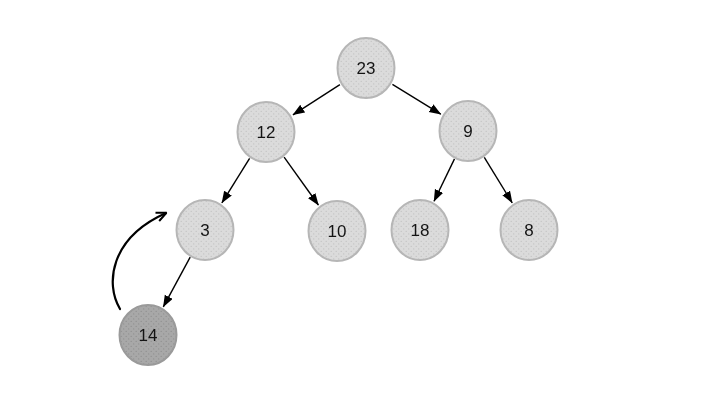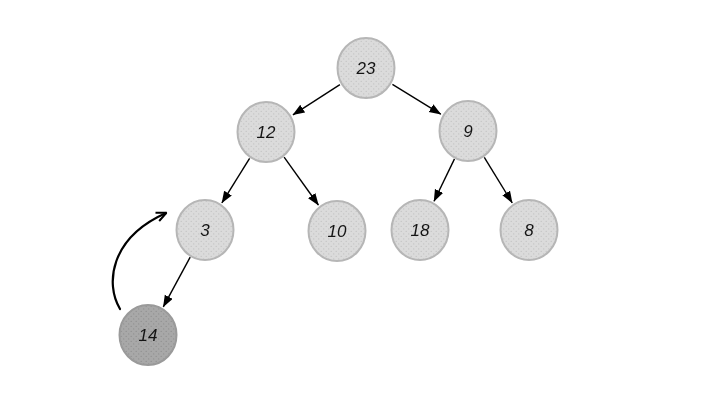--- a/index.html
+++ b/index.html
@@ -7,21 +7,20 @@
     padding: 0;
     background: #ffffff;
     font-family: "Liberation Sans", sans-serif;
   }
   .stage {
     position: relative;
     width: 701px;
     height: 406px;
     background: #ffffff;
     overflow: hidden;
-    font-style: italic;
   }
   .stage svg {
     display: block;
     width: 701px;
     height: 406px;
   }
   .node-label {
     font-family: "Liberation Sans", sans-serif;
     pointer-events: none;
   }

